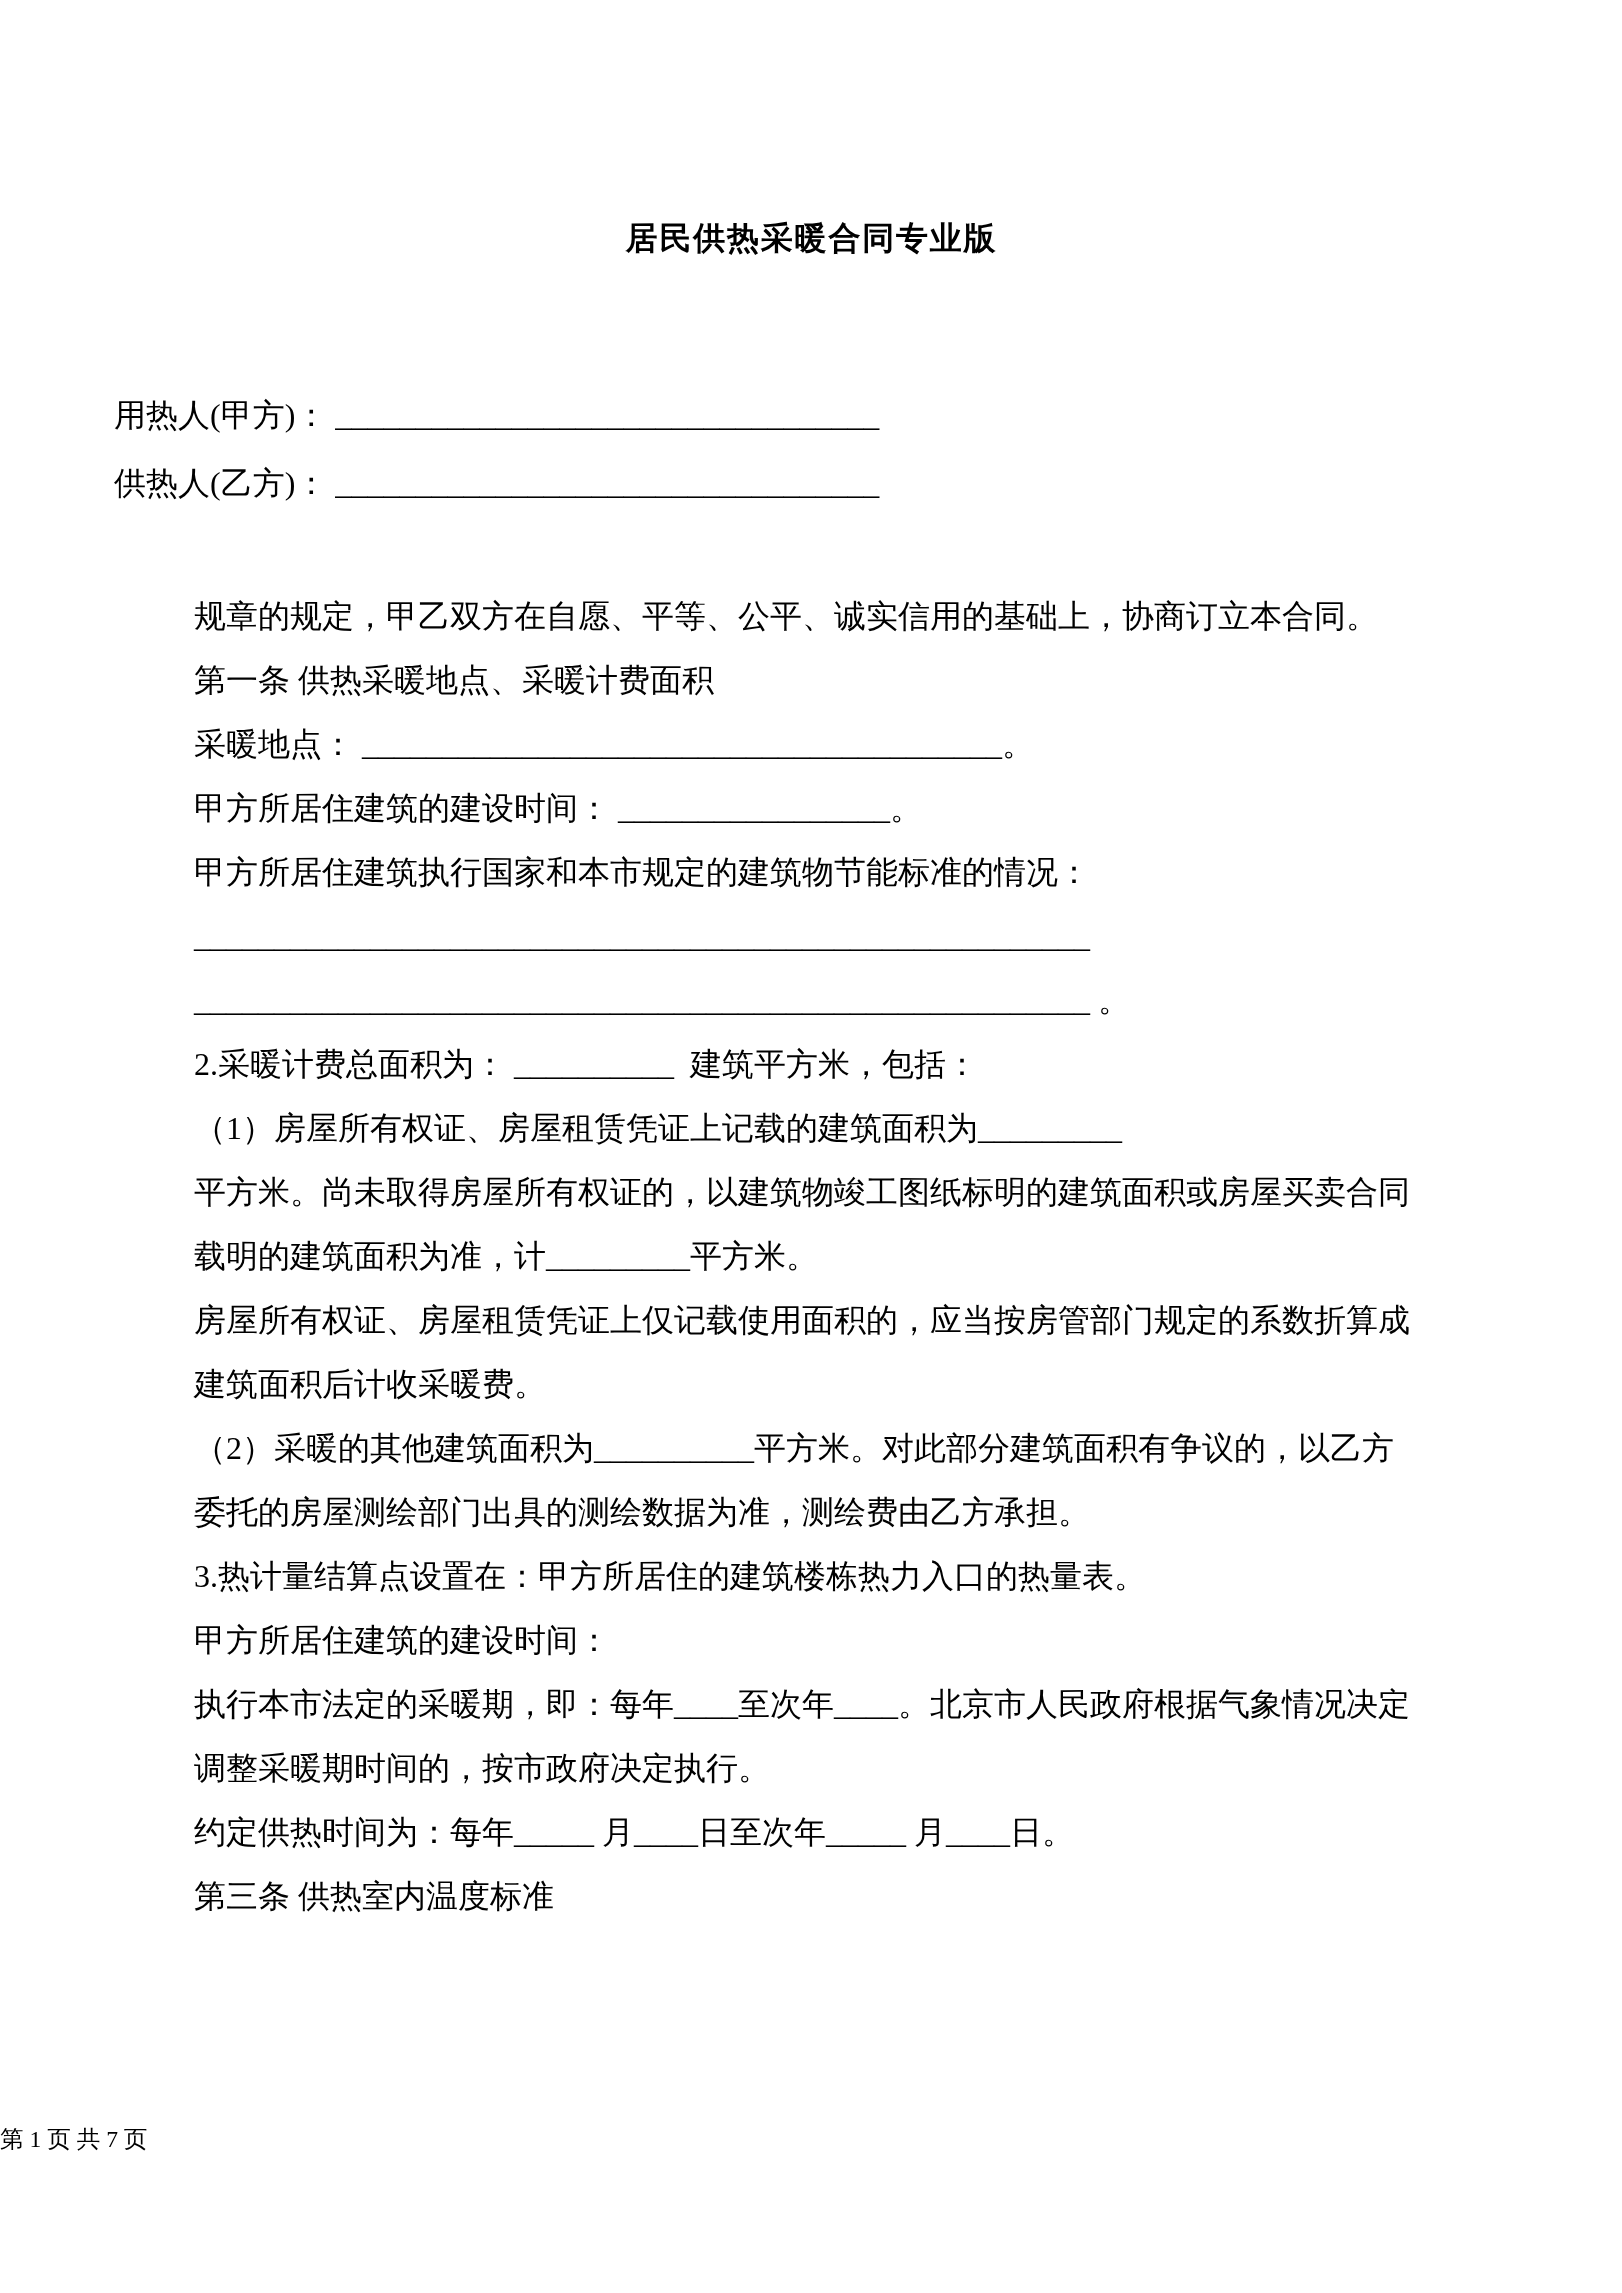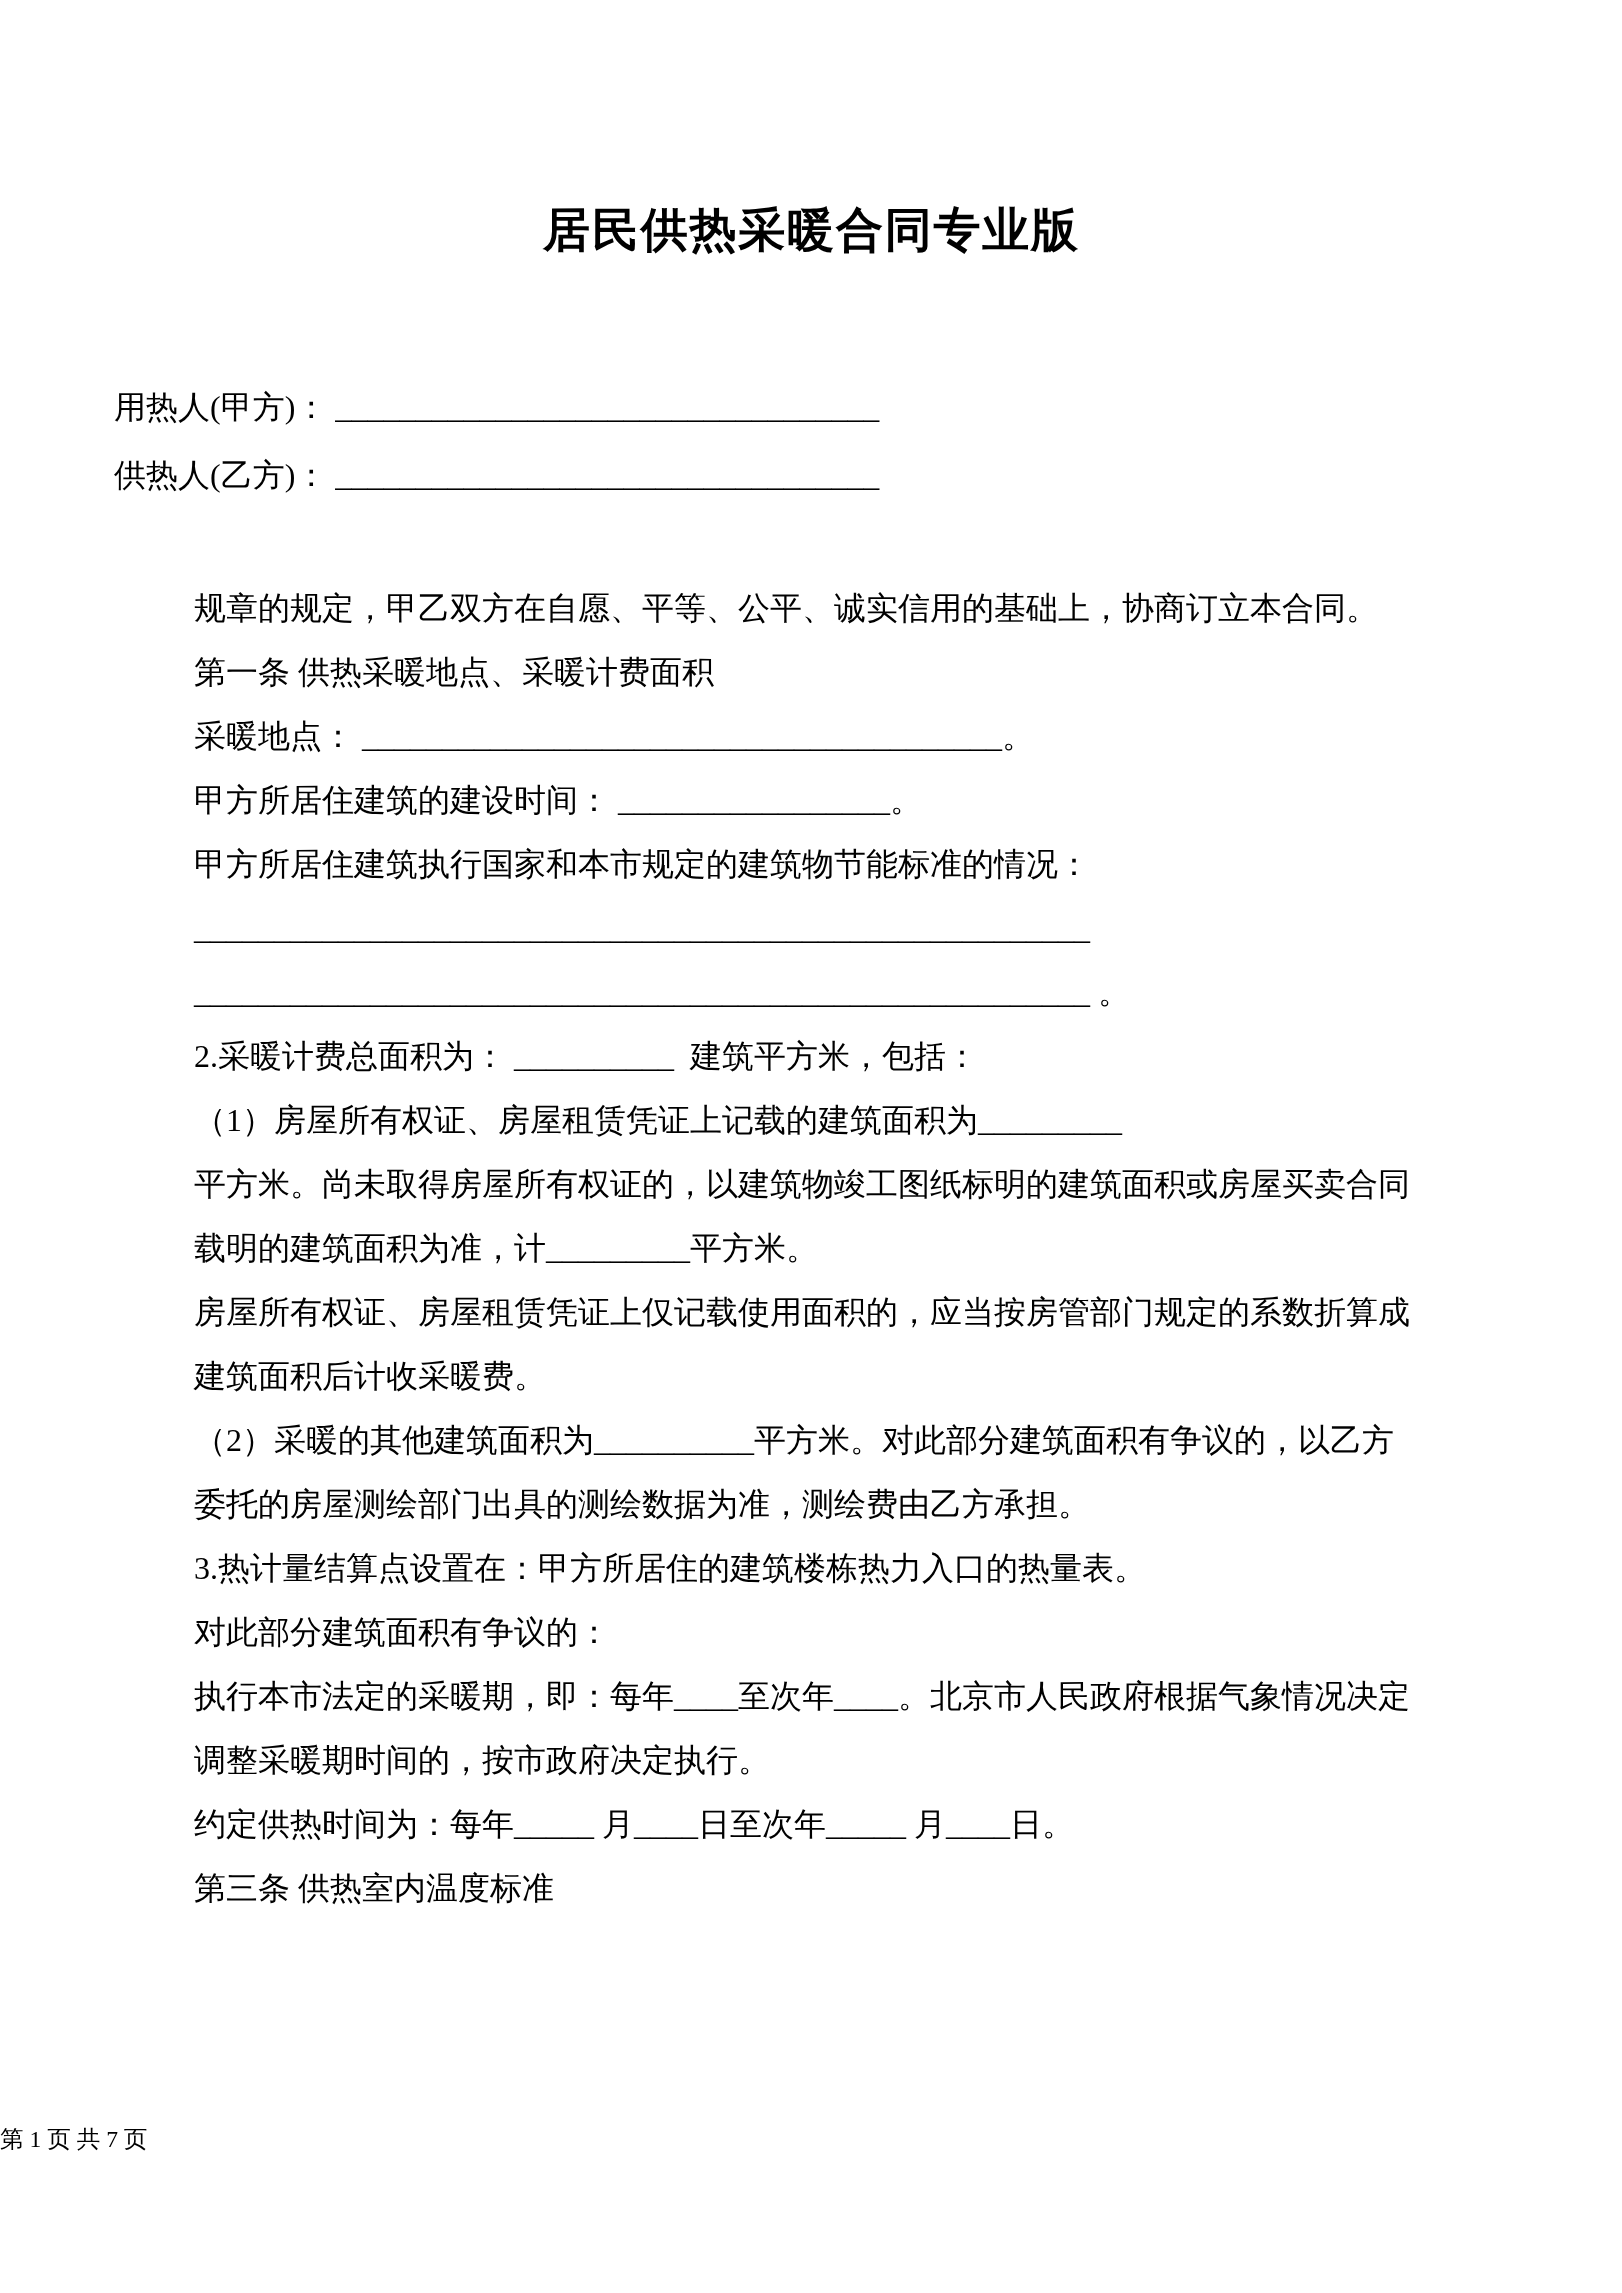--- a/index.html
+++ b/index.html
@@ -6,24 +6,24 @@
   .page {
     position: relative;
     width: 1623px;
     height: 2294px;
     background: #ffffff;
     color: #000000;
     font-family: "Liberation Serif", "DejaVu Serif", serif;
     overflow: hidden;
   }
   .title {
-    margin: 0;
+    margin: 8px;
     padding-top: 204px;
     text-align: center;
-    font-size: 47px;
+    font-size: 32px;
     line-height: 53px;
     font-weight: 700;
     letter-spacing: 1.8px;
   }
   .parties { margin: 116px 0 0 114px; }
   .parties p {
     margin: 0;
     font-size: 32px;
     line-height: 68px;
     white-space: pre;
@@ -67,21 +67,21 @@
     <p>________________________________________________________ 。</p>
     <p>2.采暖计费总面积为： __________  建筑平方米，包括：</p>
     <p>（1）房屋所有权证、房屋租赁凭证上记载的建筑面积为_________</p>
     <p>平方米。尚未取得房屋所有权证的，以建筑物竣工图纸标明的建筑面积或房屋买卖合同</p>
     <p>载明的建筑面积为准，计_________平方米。</p>
     <p>房屋所有权证、房屋租赁凭证上仅记载使用面积的，应当按房管部门规定的系数折算成</p>
     <p>建筑面积后计收采暖费。</p>
     <p>（2）采暖的其他建筑面积为__________平方米。对此部分建筑面积有争议的，以乙方</p>
     <p>委托的房屋测绘部门出具的测绘数据为准，测绘费由乙方承担。</p>
     <p>3.热计量结算点设置在：甲方所居住的建筑楼栋热力入口的热量表。</p>
-    <p>对此部分建筑面积有争议的：</p>
+    <p>甲方所居住建筑的建设时间：</p>
     <p>执行本市法定的采暖期，即：每年____至次年____。北京市人民政府根据气象情况决定</p>
     <p>调整采暖期时间的，按市政府决定执行。</p>
     <p>约定供热时间为：每年_____ 月____日至次年_____ 月____日。</p>
     <p>第三条 供热室内温度标准</p>
   </div>
 
   <div class="footer">第 1 页 共 7 页</div>
 
 </div>
 

